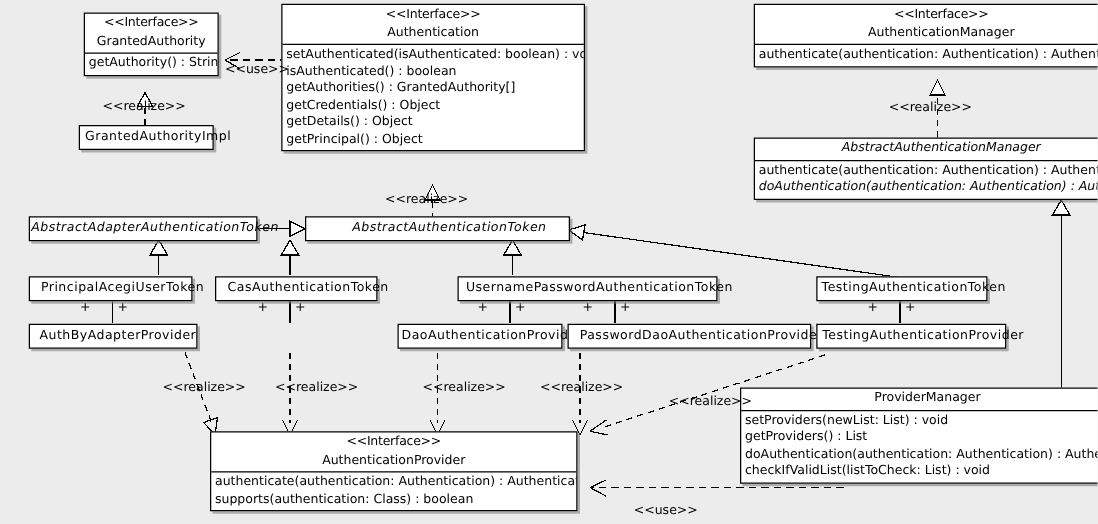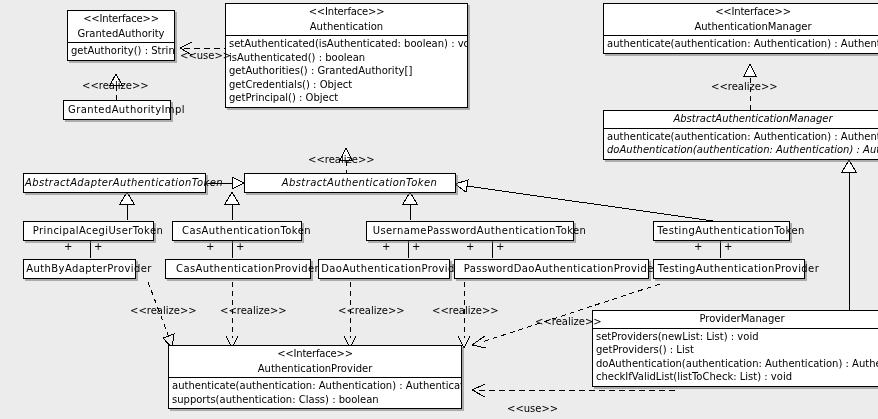--- a/index.html
+++ b/index.html
@@ -171,20 +171,21 @@
   <div class="uml" style="left:205px; top:3px; width:243px;">
     <div class="hdr">
       <span class="stereo">&lt;&lt;Interface&gt;&gt;</span>
       <span class="cname">Authentication</span>
     </div>
     <div class="compart">
       <span class="m">setAuthenticated(isAuthenticated: boolean) : void</span>
       <span class="m">isAuthenticated() : boolean</span>
       <span class="m">getAuthorities() : GrantedAuthority[]</span>
       <span class="m">getCredentials() : Object</span>
+      <span class="m">getDetails() : Object</span>
       <span class="m">getPrincipal() : Object</span>
     </div>
   </div>
 
   <div class="uml" style="left:583px; top:3px; width:300px;">
     <div class="hdr">
       <span class="stereo">&lt;&lt;Interface&gt;&gt;</span>
       <span class="cname">AuthenticationManager</span>
     </div>
     <div class="compart">
@@ -227,25 +228,22 @@
   <span class="plus" style="left:74px; top:241px;">+</span>
   <span class="plus" style="left:186px; top:241px;">+</span>
   <span class="plus" style="left:216px; top:241px;">+</span>
   <span class="plus" style="left:362px; top:241px;">+</span>
   <span class="plus" style="left:392px; top:241px;">+</span>
   <span class="plus" style="left:446px; top:241px;">+</span>
   <span class="plus" style="left:476px; top:241px;">+</span>
   <span class="plus" style="left:674px; top:241px;">+</span>
   <span class="plus" style="left:704px; top:241px;">+</span>
 
-  <div class="uml simple" style="left:3px; top:259px; width:113px; height:20px;">
+  <div class="uml simple" style="left:3px; top:259px; width:135px; height:20px;justify-content:flex-end;">
     <span>AuthByAdapterProvider</span>
-  </div>
-  <div class="uml simple" style="left:145px; top:259px; width:146px; height:20px;">
-    <span>CasAuthenticationProvider</span>
   </div>
   <div class="uml simple" style="left:298px; top:259px; width:132px; height:20px;">
     <span>DaoAuthenticationProvider</span>
   </div>
   <div class="uml simple" style="left:434px; top:259px; width:195px; height:20px;">
     <span>PasswordDaoAuthenticationProvider</span>
   </div>
   <div class="uml simple" style="left:633px; top:259px; width:152px; height:20px;">
     <span>TestingAuthenticationProvider</span>
   </div>

